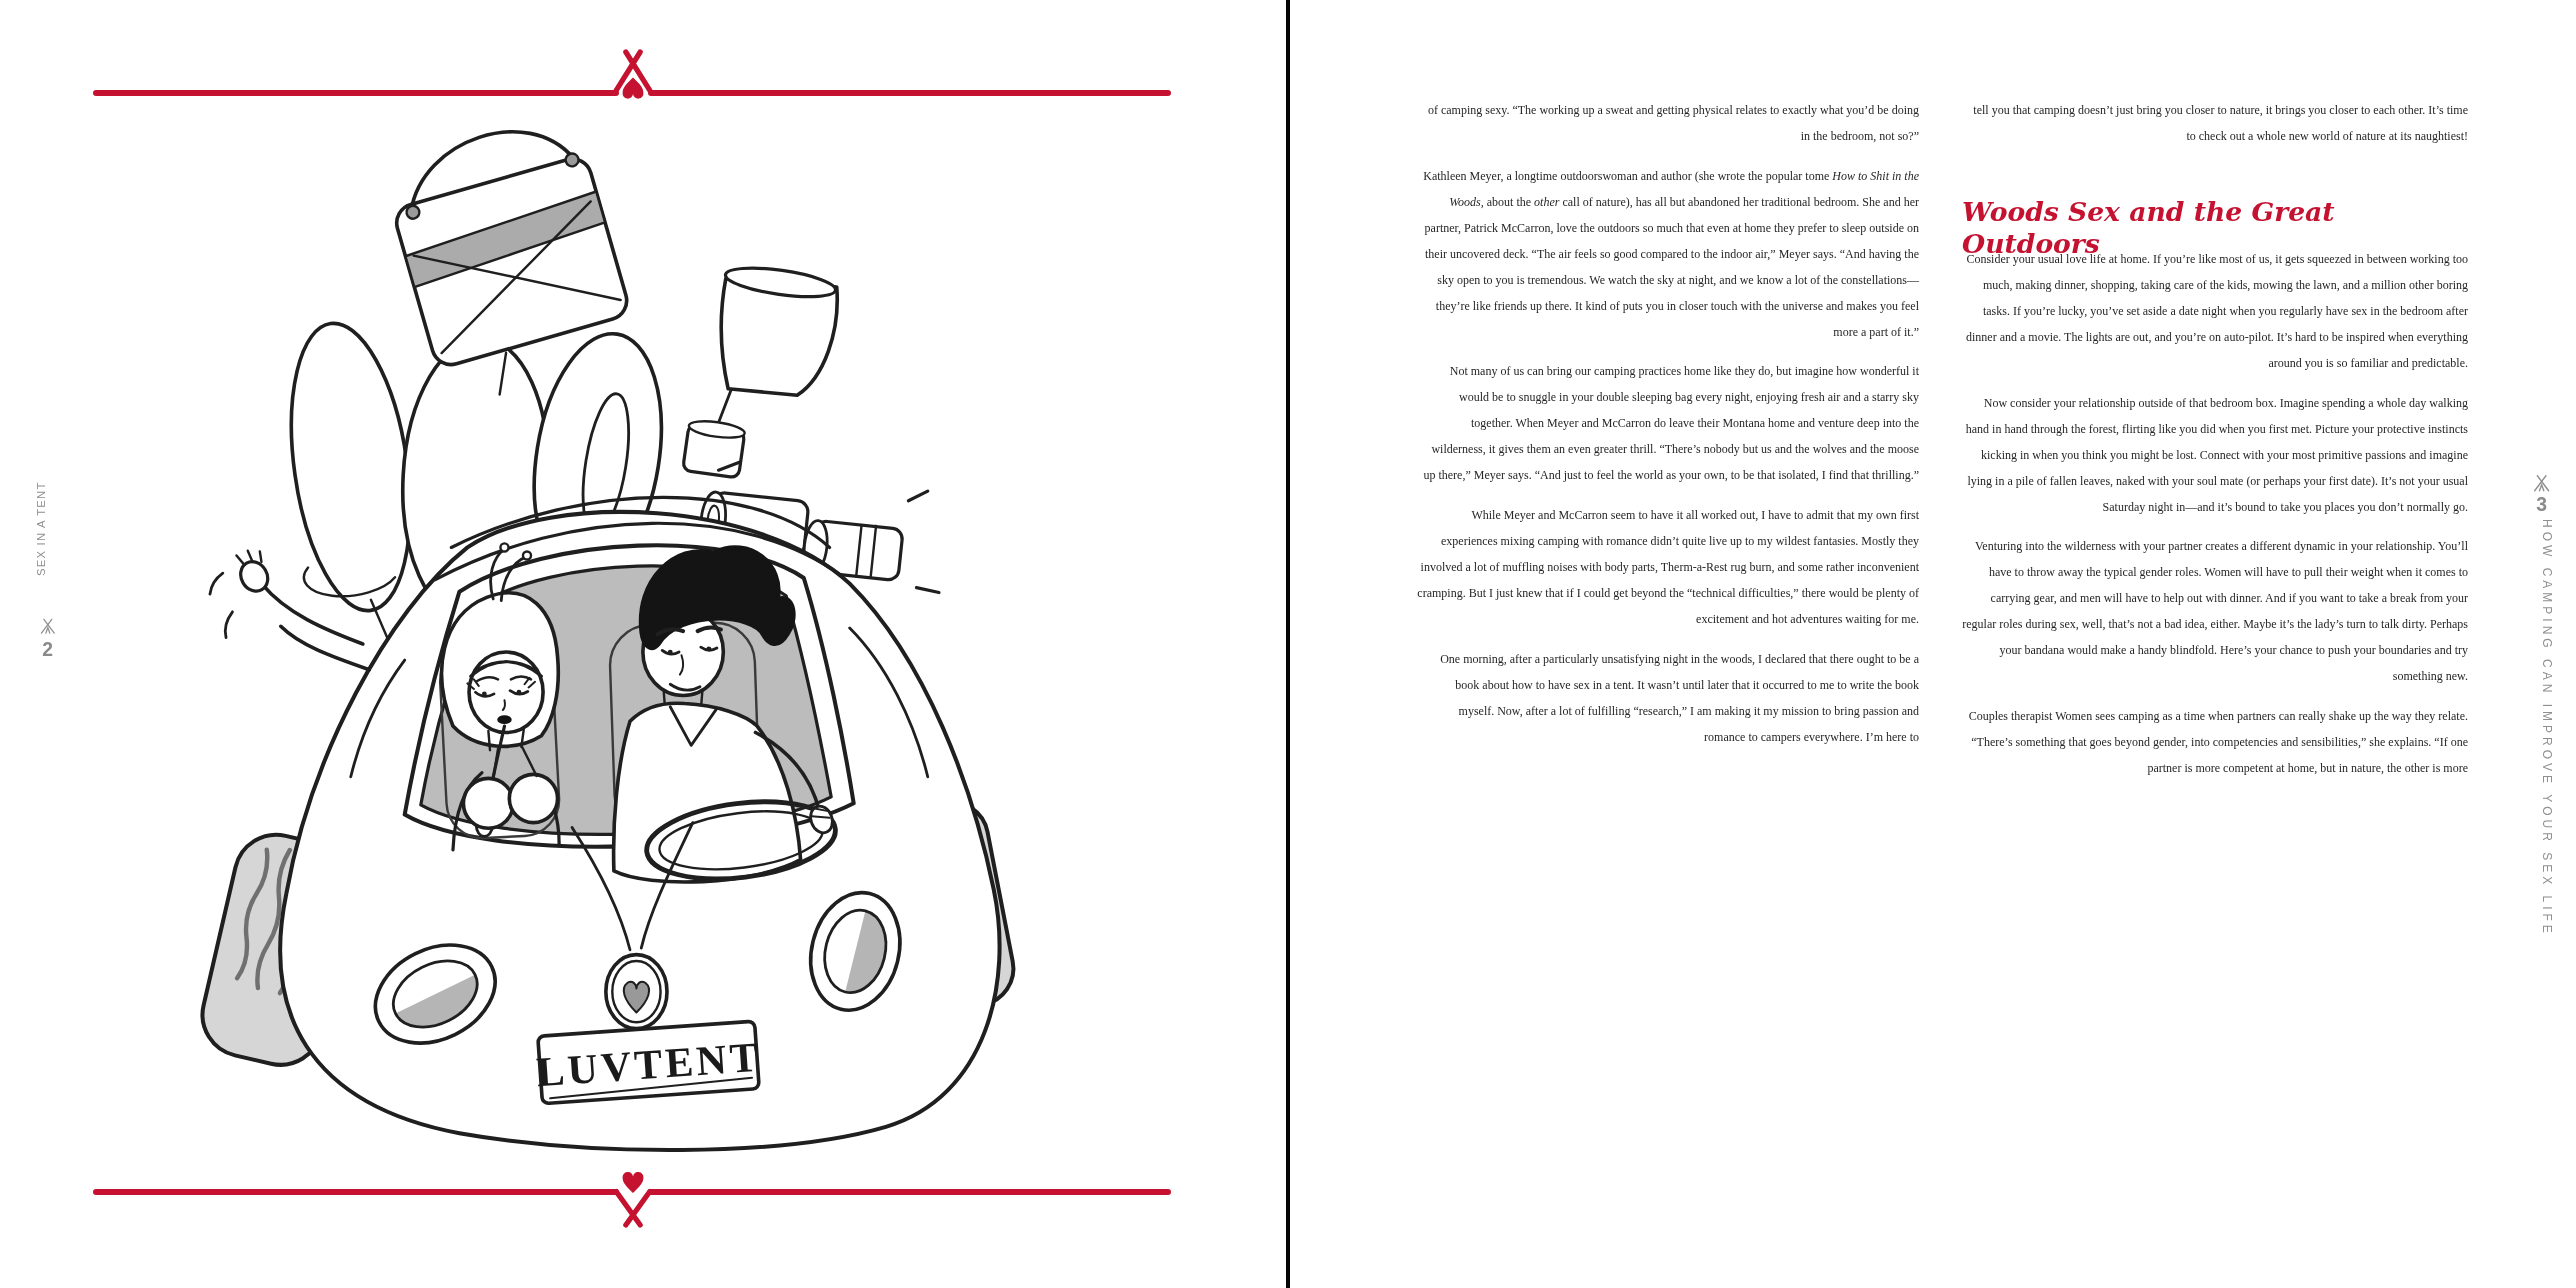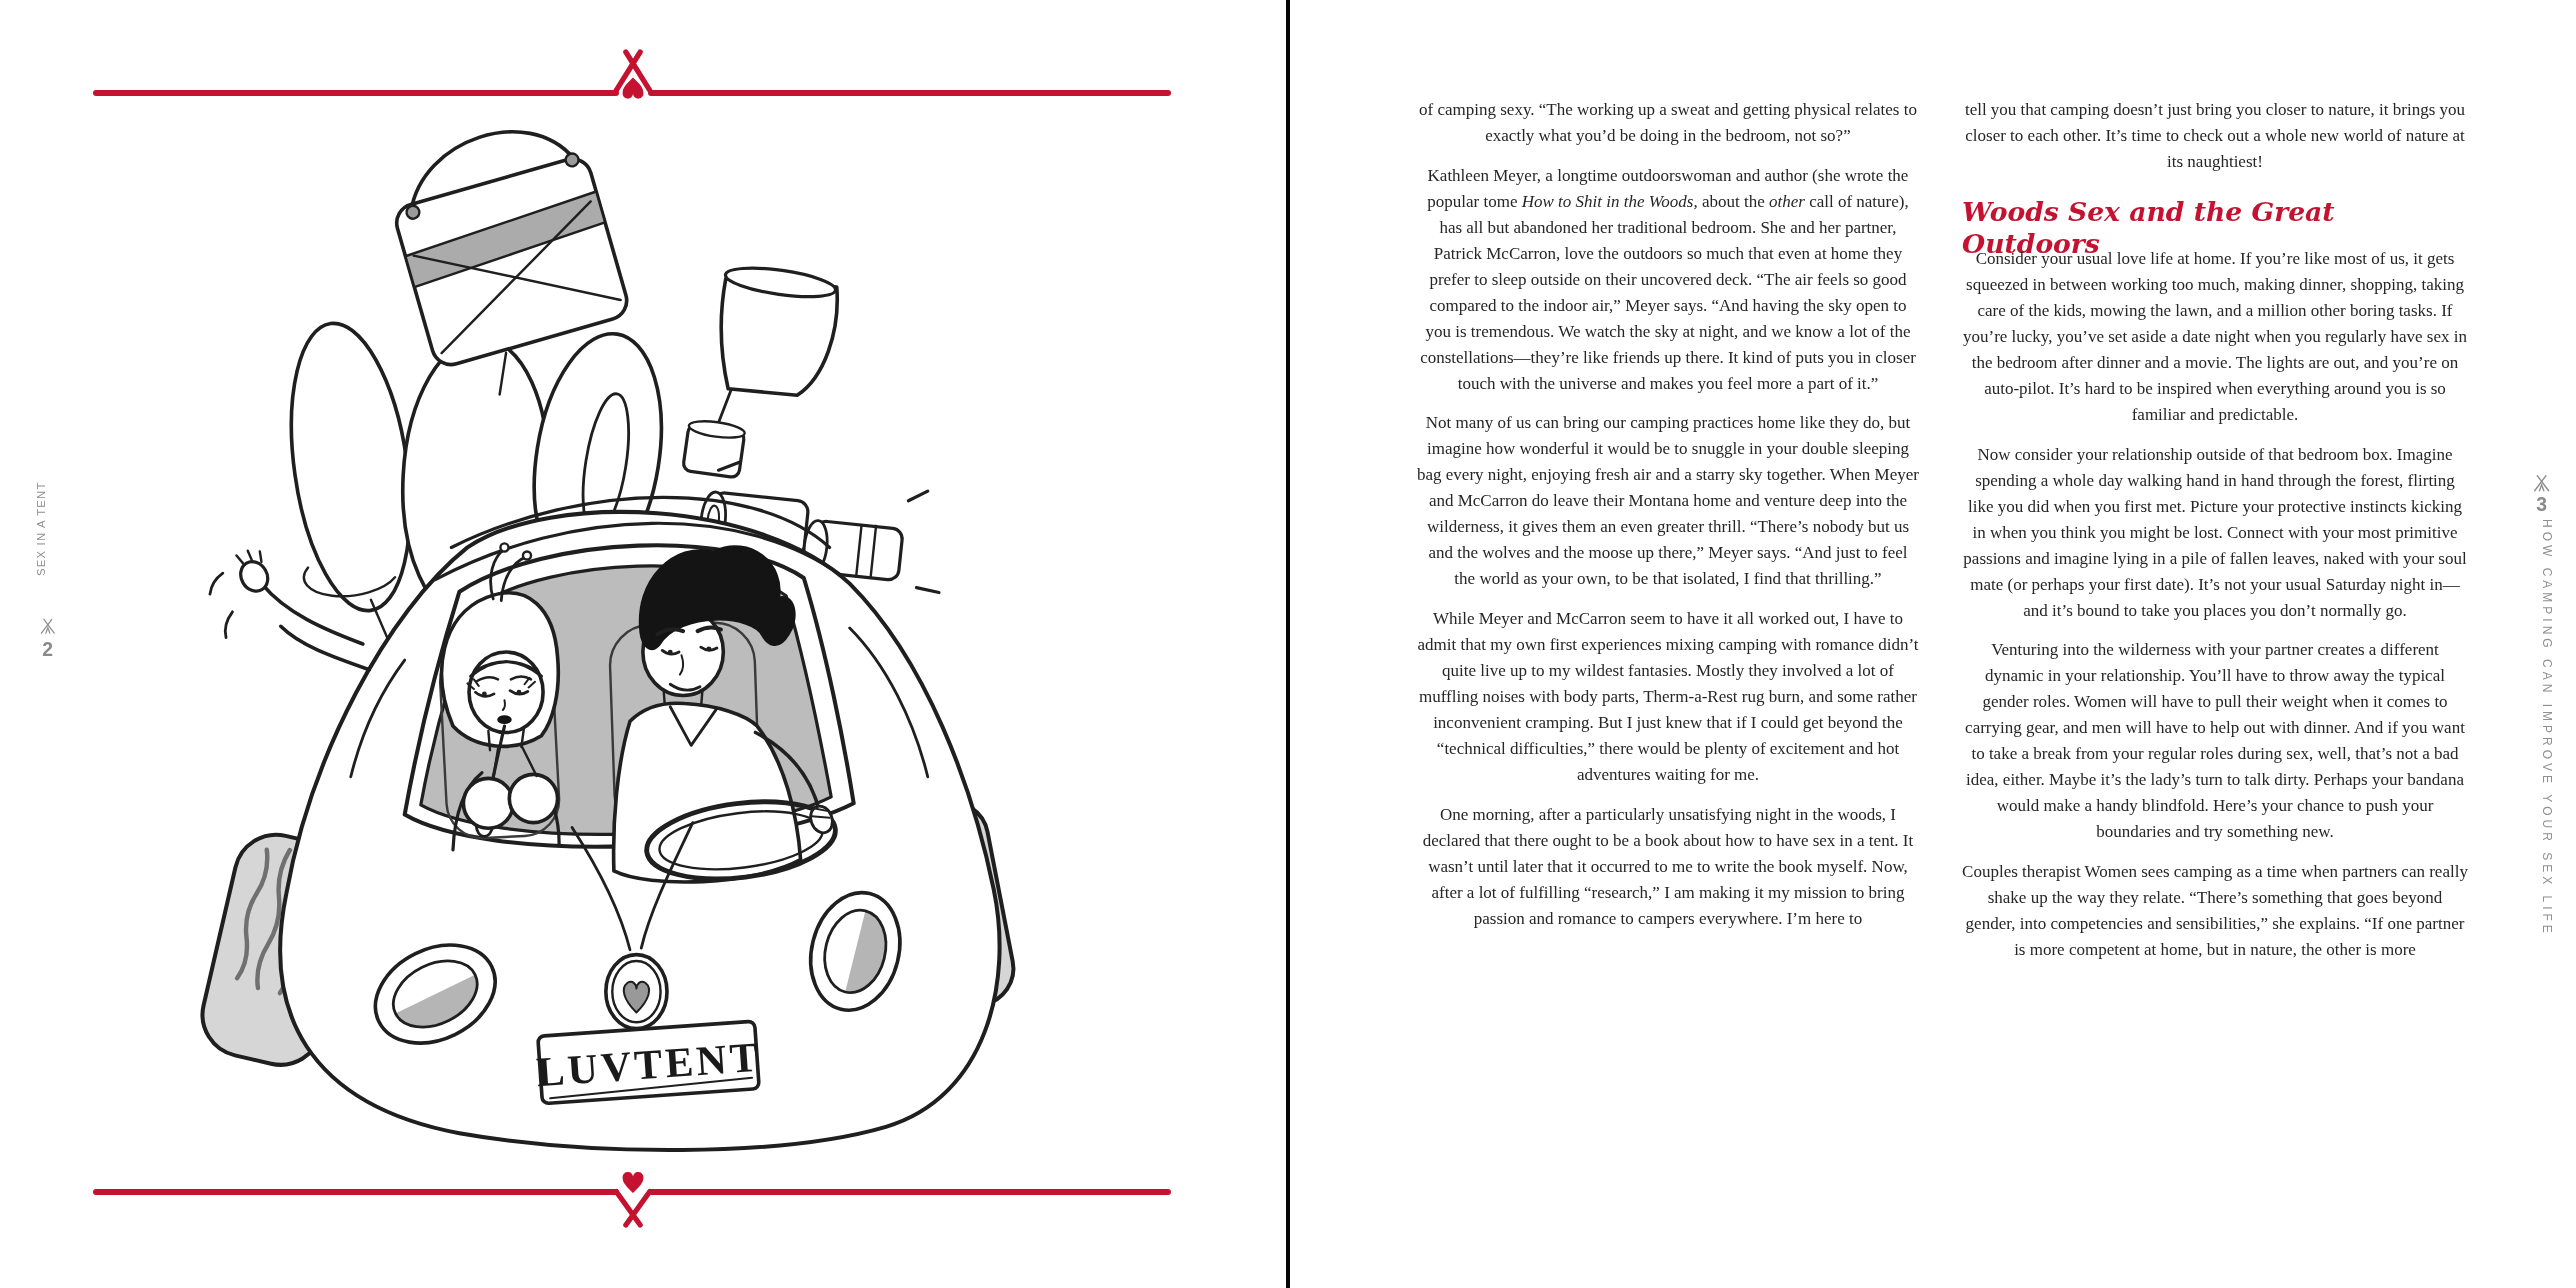--- a/index.html
+++ b/index.html
@@ -18,21 +18,21 @@
   .vtext-right{
     position:absolute;left:2533px;top:519px;width:21px;height:451px;
     writing-mode:vertical-rl;
     font-family:"Liberation Sans",sans-serif;font-size:12px;letter-spacing:4px;color:#8f8f8f;
   }
   .folio{
     position:absolute;width:27px;text-align:center;
     font-family:"Liberation Sans",sans-serif;font-weight:bold;font-size:19.3px;color:#8a8a8a;
   }
   .folio-icon{position:absolute}
-  .col{position:absolute;top:97px;font-size:17px;line-height:26px;text-align:center}
+  .col{position:absolute;top:97px;font-size:12px;line-height:26px;text-align:right}
   .col1{left:1417px;width:502px}
   .col2{left:1962px;width:506px}
   .body-para{margin:0 0 13.7px 0}
   .body-para i{}
   .chapter-heading{
     position:absolute;left:1962px;top:196px;width:506px;
     font-family:"DejaVu Serif",serif;font-style:italic;font-weight:bold;
     font-size:26.6px;line-height:32px;color:#c41230;
   }
   .col2-rest{top:246px}

